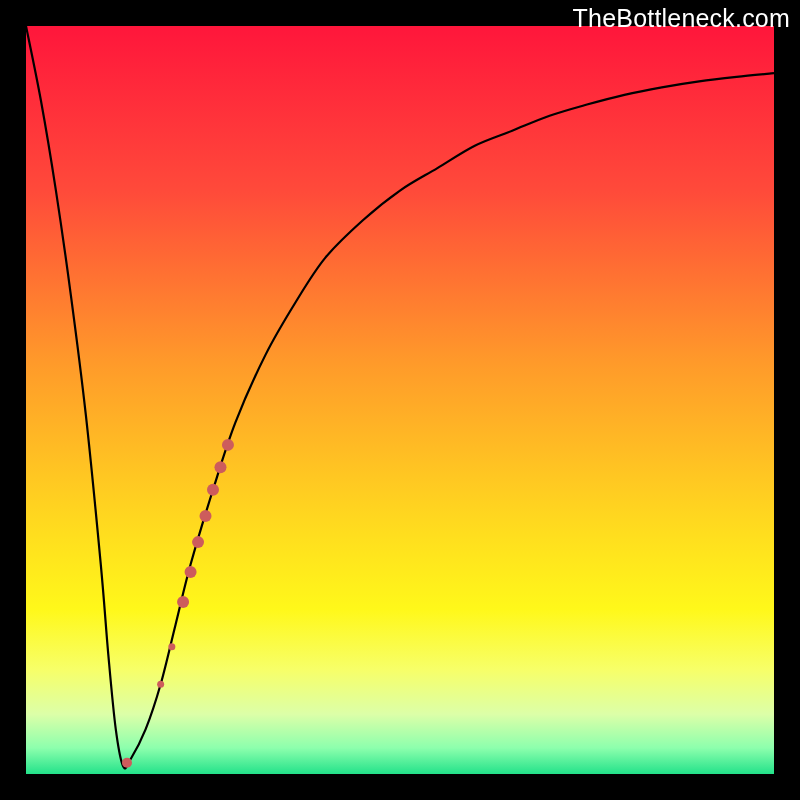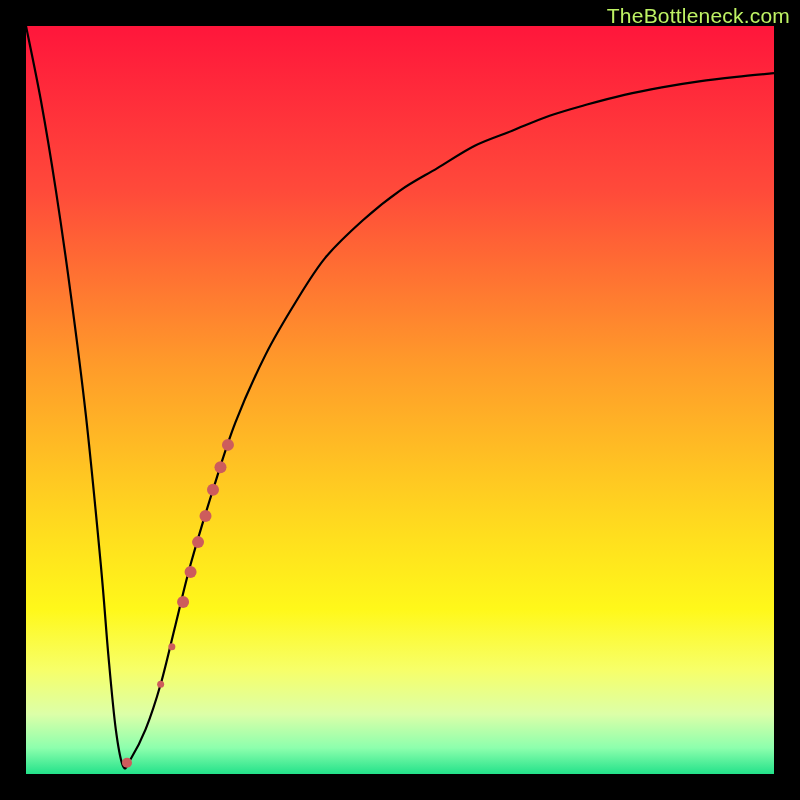--- a/index.html
+++ b/index.html
@@ -21,22 +21,22 @@
     left: 26px;
     top: 26px;
     width: 748px;
     height: 748px;
     overflow: hidden;
   }
   .watermark {
     position: absolute;
     top: 4px;
     right: 10px;
-    color: #bef264;
-    font-size: 21px;
+    color: #ffffff;
+    font-size: 25px;
     font-weight: 500;
     letter-spacing: 0.2px;
     z-index: 5;
   }
   svg { display: block; }
   .curve { fill: none; stroke: #000; stroke-width: 2.2; }
   .dot  { fill: #cd5c5c; }
 </style>
 </head>
 <body>

